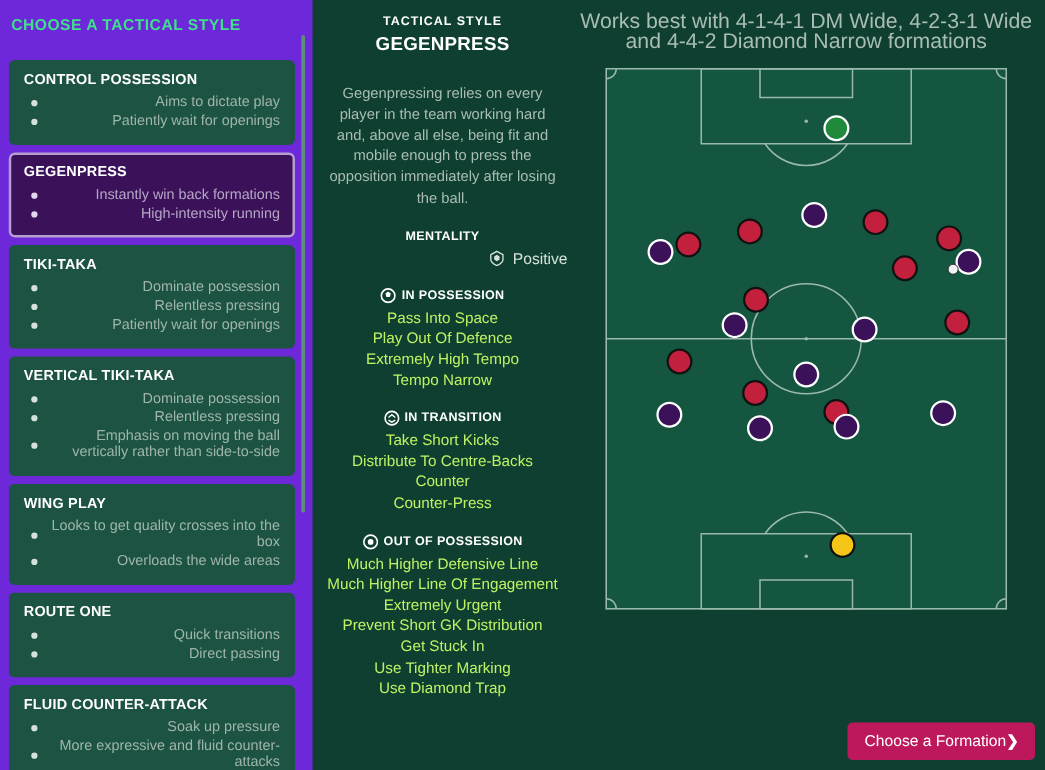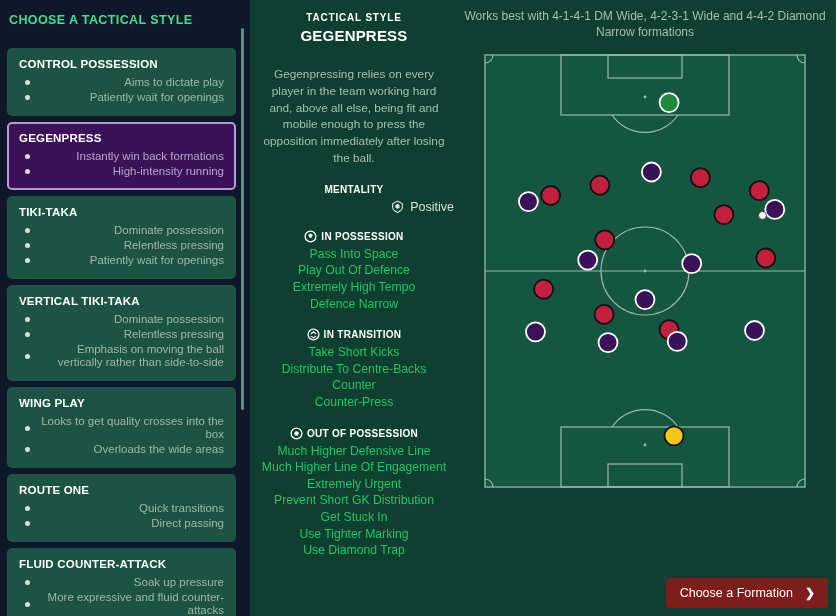--- a/index.html
+++ b/index.html
@@ -9,21 +9,21 @@
     font-family:"Liberation Sans", sans-serif;
     color:#d8e3dc;
     overflow:hidden;
     position:relative;
   }
   .app{position:absolute;inset:0;background:#0e3f30;}
 
   
   .left-panel{
     position:absolute;left:0;top:0;width:250px;height:616px;
-    background:#0f172a;
+    background:#6d28d9;
     overflow:hidden;
   }
   .panel-title{
     color:#3fe08a;
     font-size:12.5px;font-weight:bold;letter-spacing:.4px;
     padding:13px 0 9px 9px;
     text-transform:uppercase;
   }
   .style-list{position:relative;padding:12px 14px 0 7px;}
   .style-card{
@@ -91,47 +91,47 @@
     color:#ffffff;text-transform:uppercase;
     display:flex;align-items:center;justify-content:center;gap:4px;
   }
   .sec-head.plain{margin-top:17px;}
   .mentality-row{
     margin-top:5px;
     display:flex;align-items:center;justify-content:flex-end;gap:6px;
     font-size:12.5px;color:#d5e2db;
   }
   .attr{
-    font-size:12.2px;line-height:16.6px;color:#22c55e;
+    font-size:12.2px;line-height:16.6px;color:#bef264;
   }
   .attr-group{margin-top:3px;}
   .ico{display:inline-block;width:13px;height:13px;vertical-align:middle;}
 
   
   .right-panel{
     position:absolute;left:454px;top:0;width:382px;height:616px;
   }
   .works-best{
     margin:9px 10px 0 10px;
     text-align:center;
-    font-size:12px;line-height:15.5px;
+    font-size:17px;line-height:15.5px;
     color:#a9bdb4;
   }
   .pitch-wrap{position:absolute;left:30px;top:54px;width:322px;height:434px;}
   .pitch-svg{display:block;}
   .cta-wrap{position:absolute;right:8px;bottom:8px;}
   .cta{
-    background:#7f1d1d;
+    background:#be185d;
     color:#ffffff;
     border:none;
     border-radius:4px;
     font-family:"Liberation Sans", sans-serif;
     font-size:12.5px;
     padding:8px 13px 8px 14px;
-    display:flex;align-items:center;gap:12px;
+    display:flex;align-items:center;gap:0;
     cursor:pointer;
   }
   .cta .chev{font-size:12px;font-weight:bold;}
 </style>
 </head>
 <body>
 
 <div class="app">
 
   <div class="left-panel">
@@ -213,21 +213,21 @@
           <span class="ico"><svg width="13" height="13" viewBox="0 0 24 24">
               <circle cx="12" cy="12" r="10" fill="none" stroke="#ffffff" stroke-width="2.4"></circle>
               <path d="M12 6 L16 9 L14.5 14 H9.5 L8 9 Z" fill="#ffffff"></path>
             </svg></span>
           <span>IN POSSESSION</span>
         </div>
         <div class="attr-group">
           <div class="attr">Pass Into Space</div>
           <div class="attr">Play Out Of Defence</div>
           <div class="attr">Extremely High Tempo</div>
-          <div class="attr">Defence Narrow</div>
+          <div class="attr">Tempo Narrow</div>
         </div>
         <div class="sec-head">
           <span class="ico"><svg width="13" height="13" viewBox="0 0 24 24">
               <circle cx="12" cy="12" r="10" fill="none" stroke="#ffffff" stroke-width="2.4"></circle>
               <path d="M7 11 L12 7 L17 11 M7 15 L12 18 L17 15" fill="none" stroke="#ffffff" stroke-width="2"></path>
             </svg></span>
           <span>IN TRANSITION</span>
         </div>
         <div class="attr-group">
           <div class="attr">Take Short Kicks</div>

